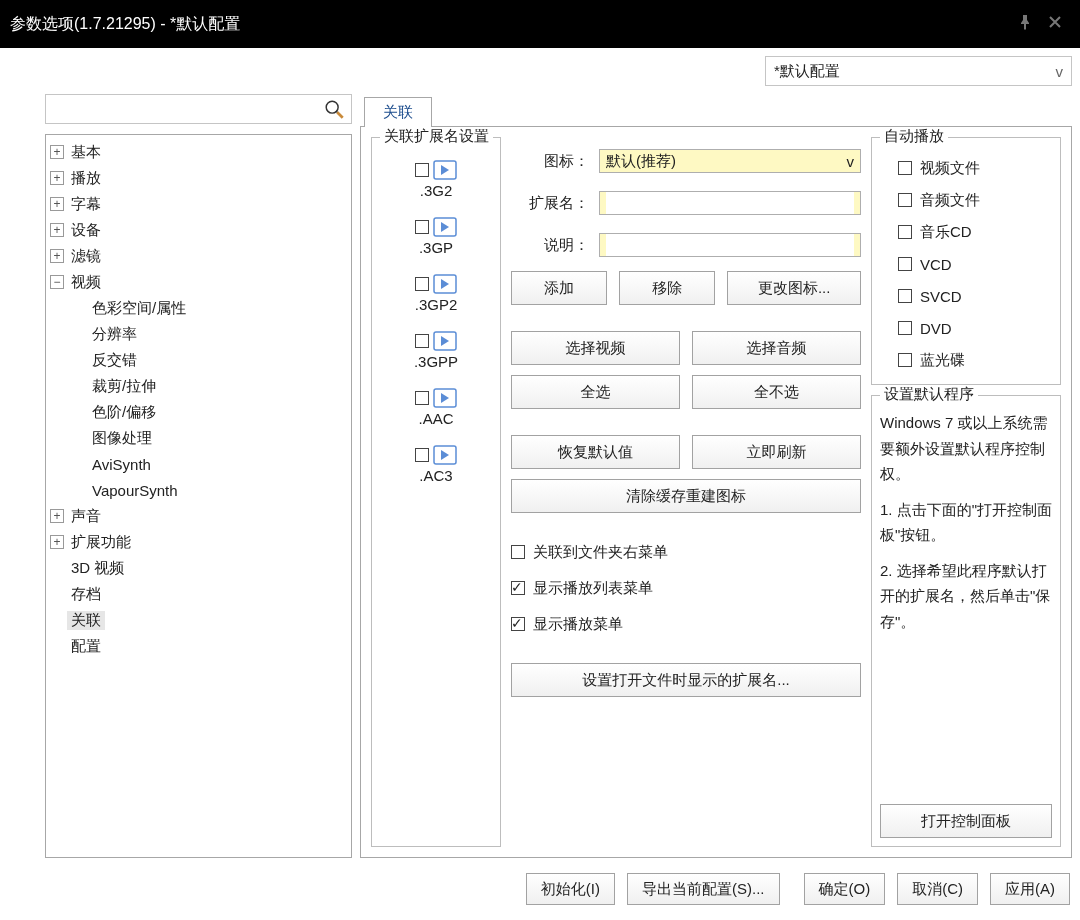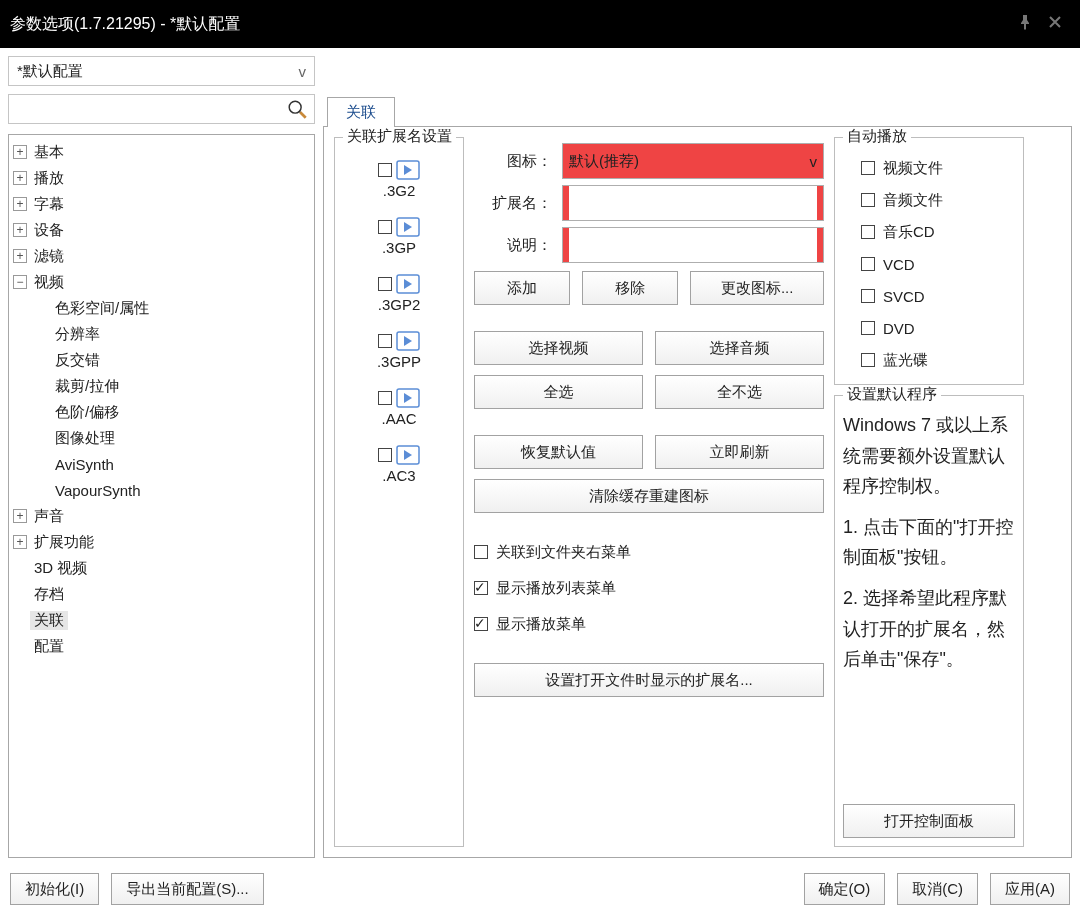--- a/index.html
+++ b/index.html
@@ -1,20 +1,20 @@
 <!DOCTYPE html>
 <html><head>
 <meta charset="utf-8">
 <style>
 * { box-sizing: border-box; margin: 0; padding: 0; }
 body { font-family: "Microsoft YaHei", "PingFang SC", sans-serif; font-size: 15px; color: #222; background: #fff; width: 1080px; height: 920px; overflow: hidden; display: flex; flex-direction: column; }
 .titlebar { background: #000; color: #fff; height: 48px; display: flex; align-items: center; padding: 0 10px; font-size: 16px; }
 .titlebar .spacer { flex: 1; }
 .titlebar .ctrl { width: 30px; text-align: center; font-size: 18px; color: #777; cursor: pointer; }
-.client { flex: 1; display: flex; flex-direction: column; padding: 8px; gap: 8px; }
+.client { flex: 1; display: flex; flex-direction: column; padding: 8px; gap: 8px; align-items: flex-end; }
 .top-select { width: 307px; height: 30px; border: 1px solid #c5c5c5; background:#fff; display:flex; align-items:center; padding:0 8px; justify-content:space-between; }
 .top-select .arrow { color:#666; }
 .main { flex:1; display:flex; gap:8px; min-height:0; }
 .left-col { width:307px; display:flex; flex-direction:column; gap:10px; min-height:0; }
 .search-box { height:30px; border:1px solid #c5c5c5; position:relative; display:flex; align-items:center; padding:0 4px; }
 .search-box input { border:none; outline:none; flex:1; height:100%; font-size:15px; padding:0 4px; }
 .search-box .mag { width:22px; height:22px; position:absolute; right:6px; }
 .tree-wrap { flex:1; border:1px solid #a7a7a7; overflow:auto; padding:4px 0; }
 .tree ul { list-style:none; }
 .tree li { white-space:nowrap; }
@@ -35,32 +35,32 @@
 .ext-list { flex:1; overflow:hidden; display:flex; flex-direction:column; align-items:center; gap:18px; padding-top:8px; }
 .ext-item { display:flex; flex-direction:column; align-items:center; gap:2px; }
 .ext-item .row-icon { display:flex; align-items:center; gap:4px; }
 .chk { width:14px; height:14px; border:1.5px solid #444; display:inline-block; position:relative; }
 .chk.checked::after { content:"✓"; position:absolute; top:-3px; left:-1px; font-size:14px; color:#222;}
 .fi { width:24px; height:20px; }
 .ext-lbl { font-size:15px; }
 .mid-col { width:350px; display:flex; flex-direction:column; gap:10px; padding-top:8px; }
 .field-row { display:flex; align-items:center; gap:10px; height:32px; }
 .field-row .flabel { width:78px; text-align:right; }
-.select-box, .text-input { flex:1; height:36px; border:1px solid #aeaeae; background:#ef4444; display:flex; align-items:center; padding:0 6px; justify-content:space-between; }
+.select-box, .text-input { flex:1; height:24px; border:1px solid #aeaeae; background:#fef9c3; display:flex; align-items:center; padding:0 6px; justify-content:space-between; }
 .text-input input { border:none; outline:none; width:100%; height:100%; font-size:15px; }
 .btn { height:34px; border:1px solid #a2a2a2; background:linear-gradient(#fff,#f0f0f0); font-size:15px; display:flex; align-items:center; justify-content:center; cursor:pointer; }
 .btn-row { display:flex; gap:12px; }
 .btn-row .btn { flex:1; }
 .mid-sep { height:6px; }
 .chk-row { display:flex; align-items:center; gap:8px; height:26px; }
 .side-col { width:190px; display:flex; flex-direction:column; gap:10px; }
 .autoplay-group { }
 .autoplay-group .chk-row { height:32px;padding-left:18px; }
 .default-group { flex:1; display:flex; flex-direction:column; gap:10px; }
-.default-group .desc { line-height:1.7; font-size:18px; }
+.default-group .desc { line-height:1.7; font-size:15px; }
 .footer { height:46px; display:flex; align-items:center; gap:12px; padding:0 2px; }
 .footer .spacer { flex:1; }
 .footer .btn { padding:0 14px; height:32px; }
 </style>
 </head>
 <body>
 
 <div class="titlebar">
   <span>参数选项(1.7.21295) - *默认配置</span>
   <span class="spacer"></span>

